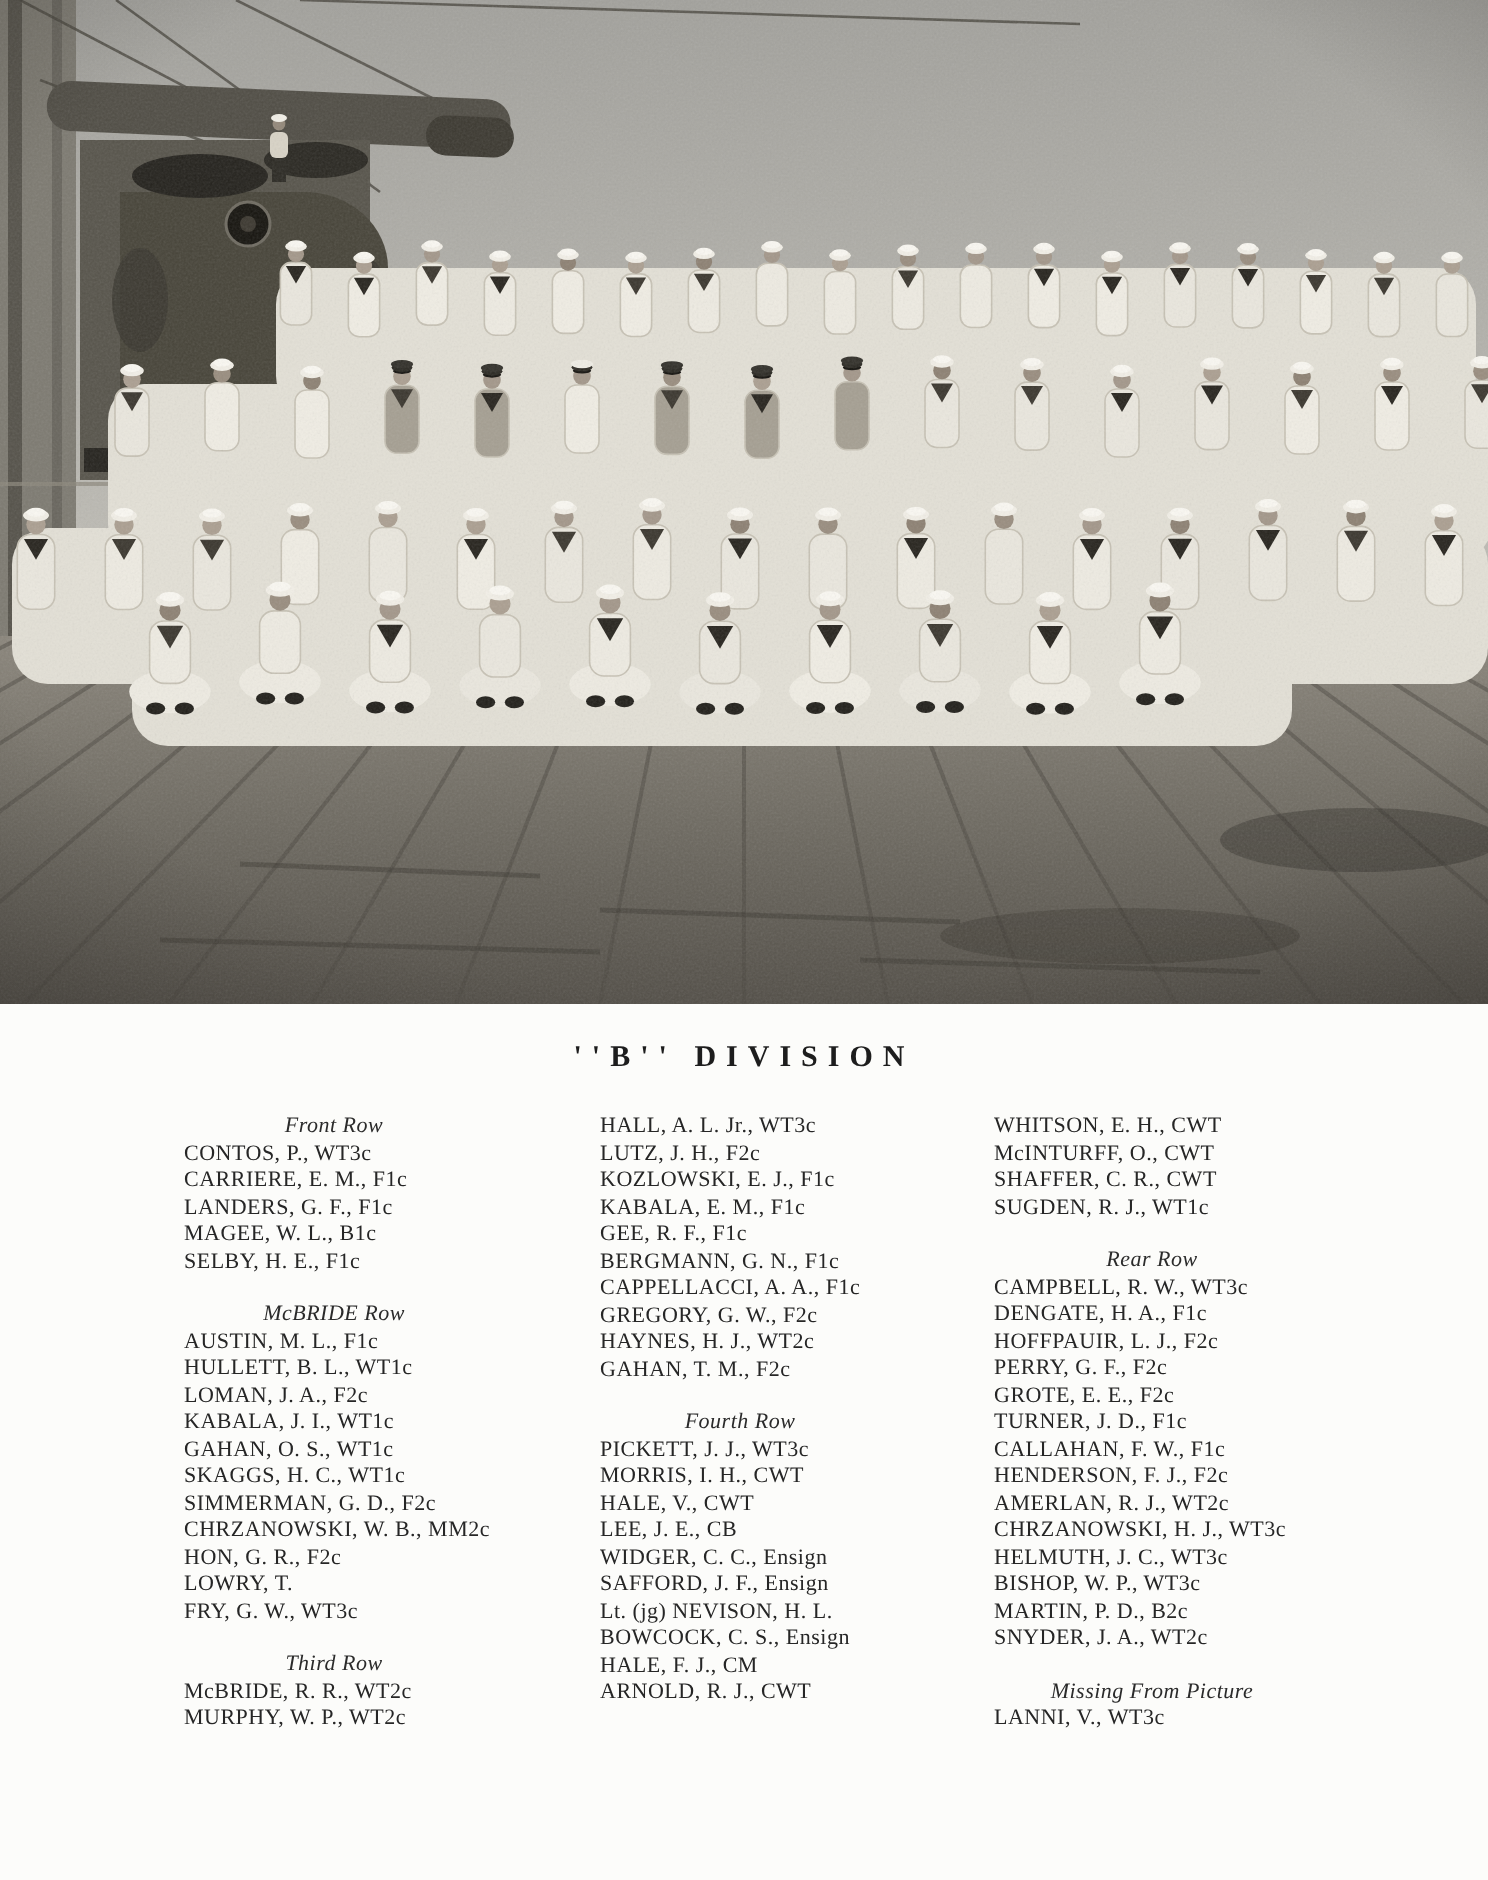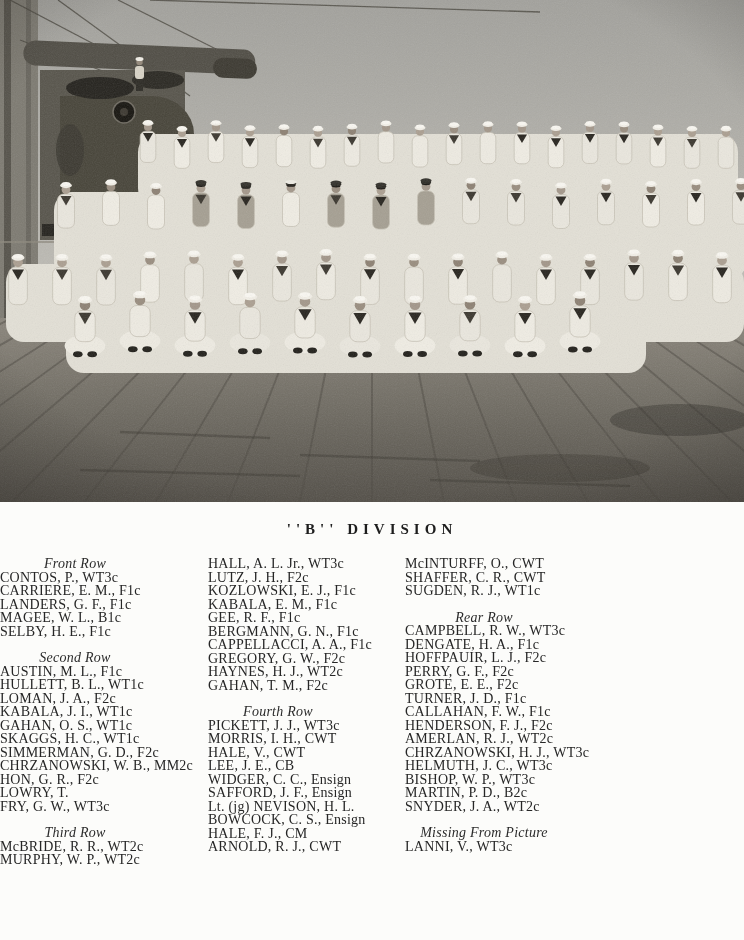--- a/index.html
+++ b/index.html
@@ -24,21 +24,22 @@
     text-align:center;
     font-size:15px;
     font-weight:600;
     letter-spacing:5px;
     color:#1d1d1d;
     white-space:nowrap;
   }
   .roster{
     display:flex;
     margin-top:19px;
-    font-size:14px;
+    padding-left:92px;
+    font-size:11px;
     line-height:13.5px;
     letter-spacing:.25px;
   }
   .col{flex:none;}
   .colA{width:208px;}
   .colB{width:197px;}
   .colC{width:247px;}
   .row-header{
     font-style:italic;
     text-align:center;
@@ -495,21 +496,21 @@
       <div class="col colA">
         <div class="section">
           <div class="row-header">Front Row</div>
           <div class="name">CONTOS, P., WT3c</div>
           <div class="name">CARRIERE, E. M., F1c</div>
           <div class="name">LANDERS, G. F., F1c</div>
           <div class="name">MAGEE, W. L., B1c</div>
           <div class="name">SELBY, H. E., F1c</div>
         </div>
         <div class="section">
-          <div class="row-header">Second Row</div>
+          <div class="row-header">McBRIDE Row</div>
           <div class="name">AUSTIN, M. L., F1c</div>
           <div class="name">HULLETT, B. L., WT1c</div>
           <div class="name">LOMAN, J. A., F2c</div>
           <div class="name">KABALA, J. I., WT1c</div>
           <div class="name">GAHAN, O. S., WT1c</div>
           <div class="name">SKAGGS, H. C., WT1c</div>
           <div class="name">SIMMERMAN, G. D., F2c</div>
           <div class="name">CHRZANOWSKI, W. B., MM2c</div>
           <div class="name">HON, G. R., F2c</div>
           <div class="name">LOWRY, T.</div>
@@ -543,20 +544,21 @@
           <div class="name">WIDGER, C. C., Ensign</div>
           <div class="name">SAFFORD, J. F., Ensign</div>
           <div class="name">Lt. (jg) NEVISON, H. L.</div>
           <div class="name">BOWCOCK, C. S., Ensign</div>
           <div class="name">HALE, F. J., CM</div>
           <div class="name">ARNOLD, R. J., CWT</div>
         </div>
       </div>
       <div class="col colC">
         <div class="section">
+          <div class="name">WHITSON, E. H., CWT</div>
           <div class="name">McINTURFF, O., CWT</div>
           <div class="name">SHAFFER, C. R., CWT</div>
           <div class="name">SUGDEN, R. J., WT1c</div>
         </div>
         <div class="section">
           <div class="row-header">Rear Row</div>
           <div class="name">CAMPBELL, R. W., WT3c</div>
           <div class="name">DENGATE, H. A., F1c</div>
           <div class="name">HOFFPAUIR, L. J., F2c</div>
           <div class="name">PERRY, G. F., F2c</div>

